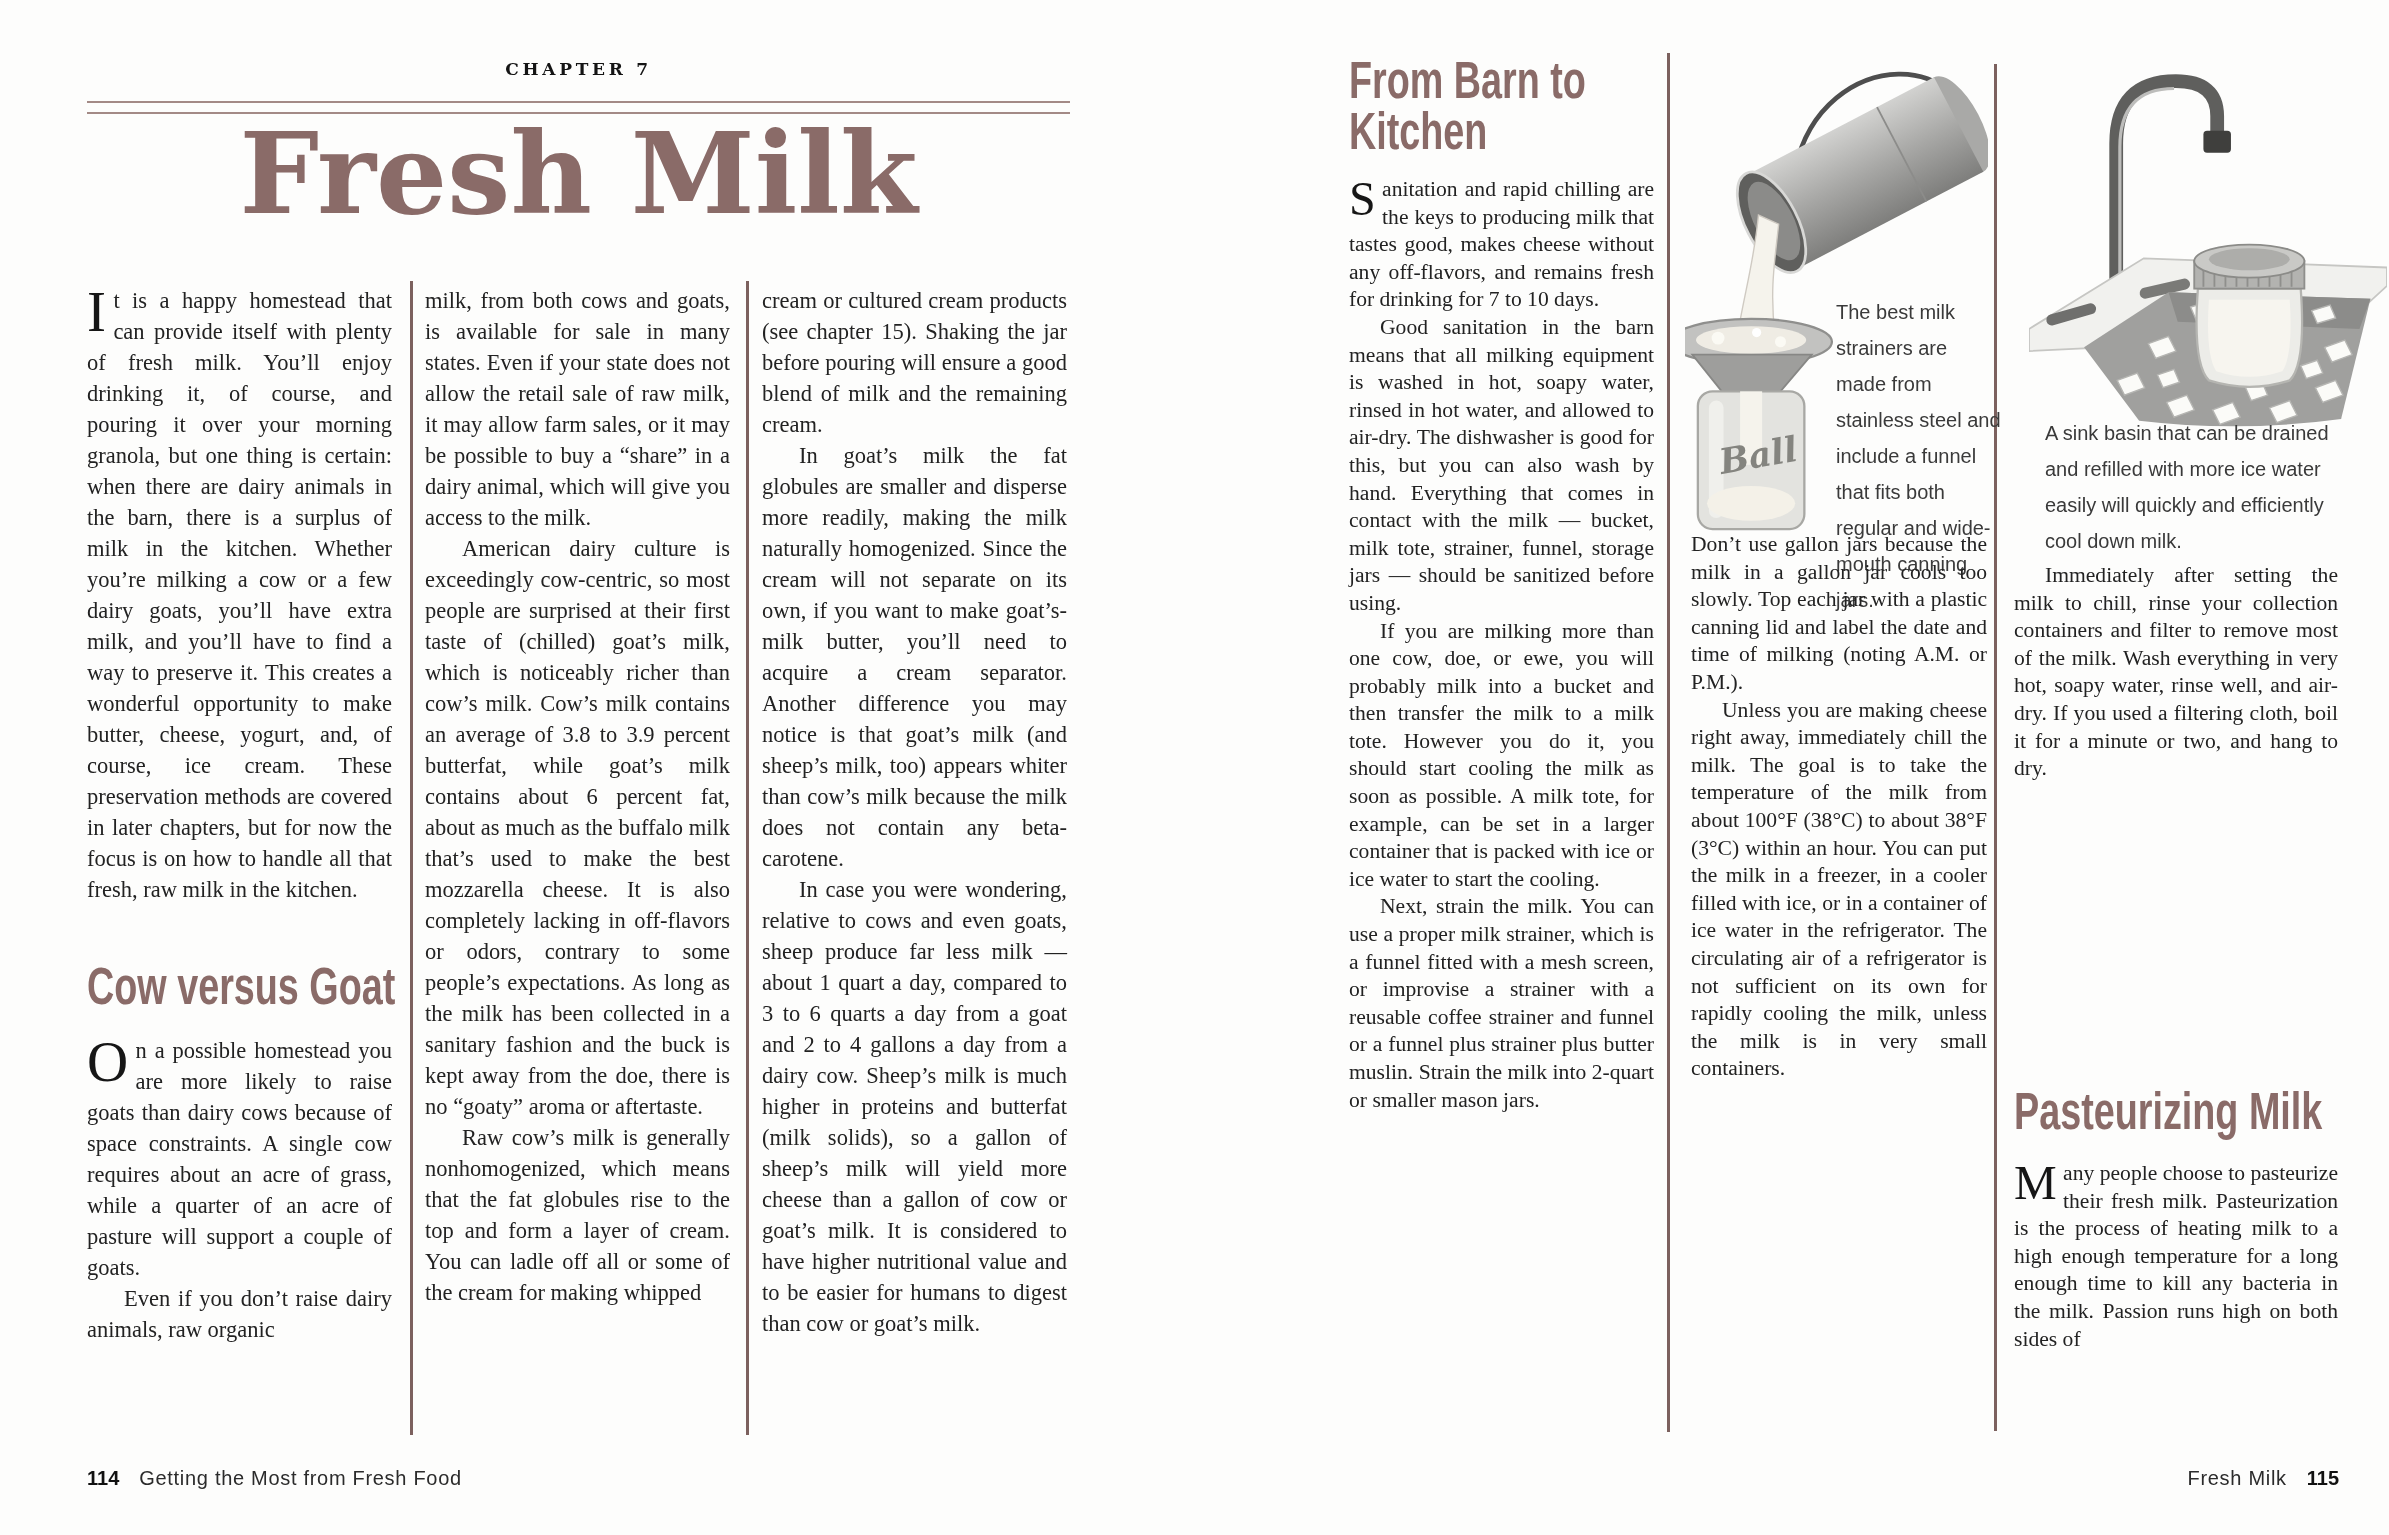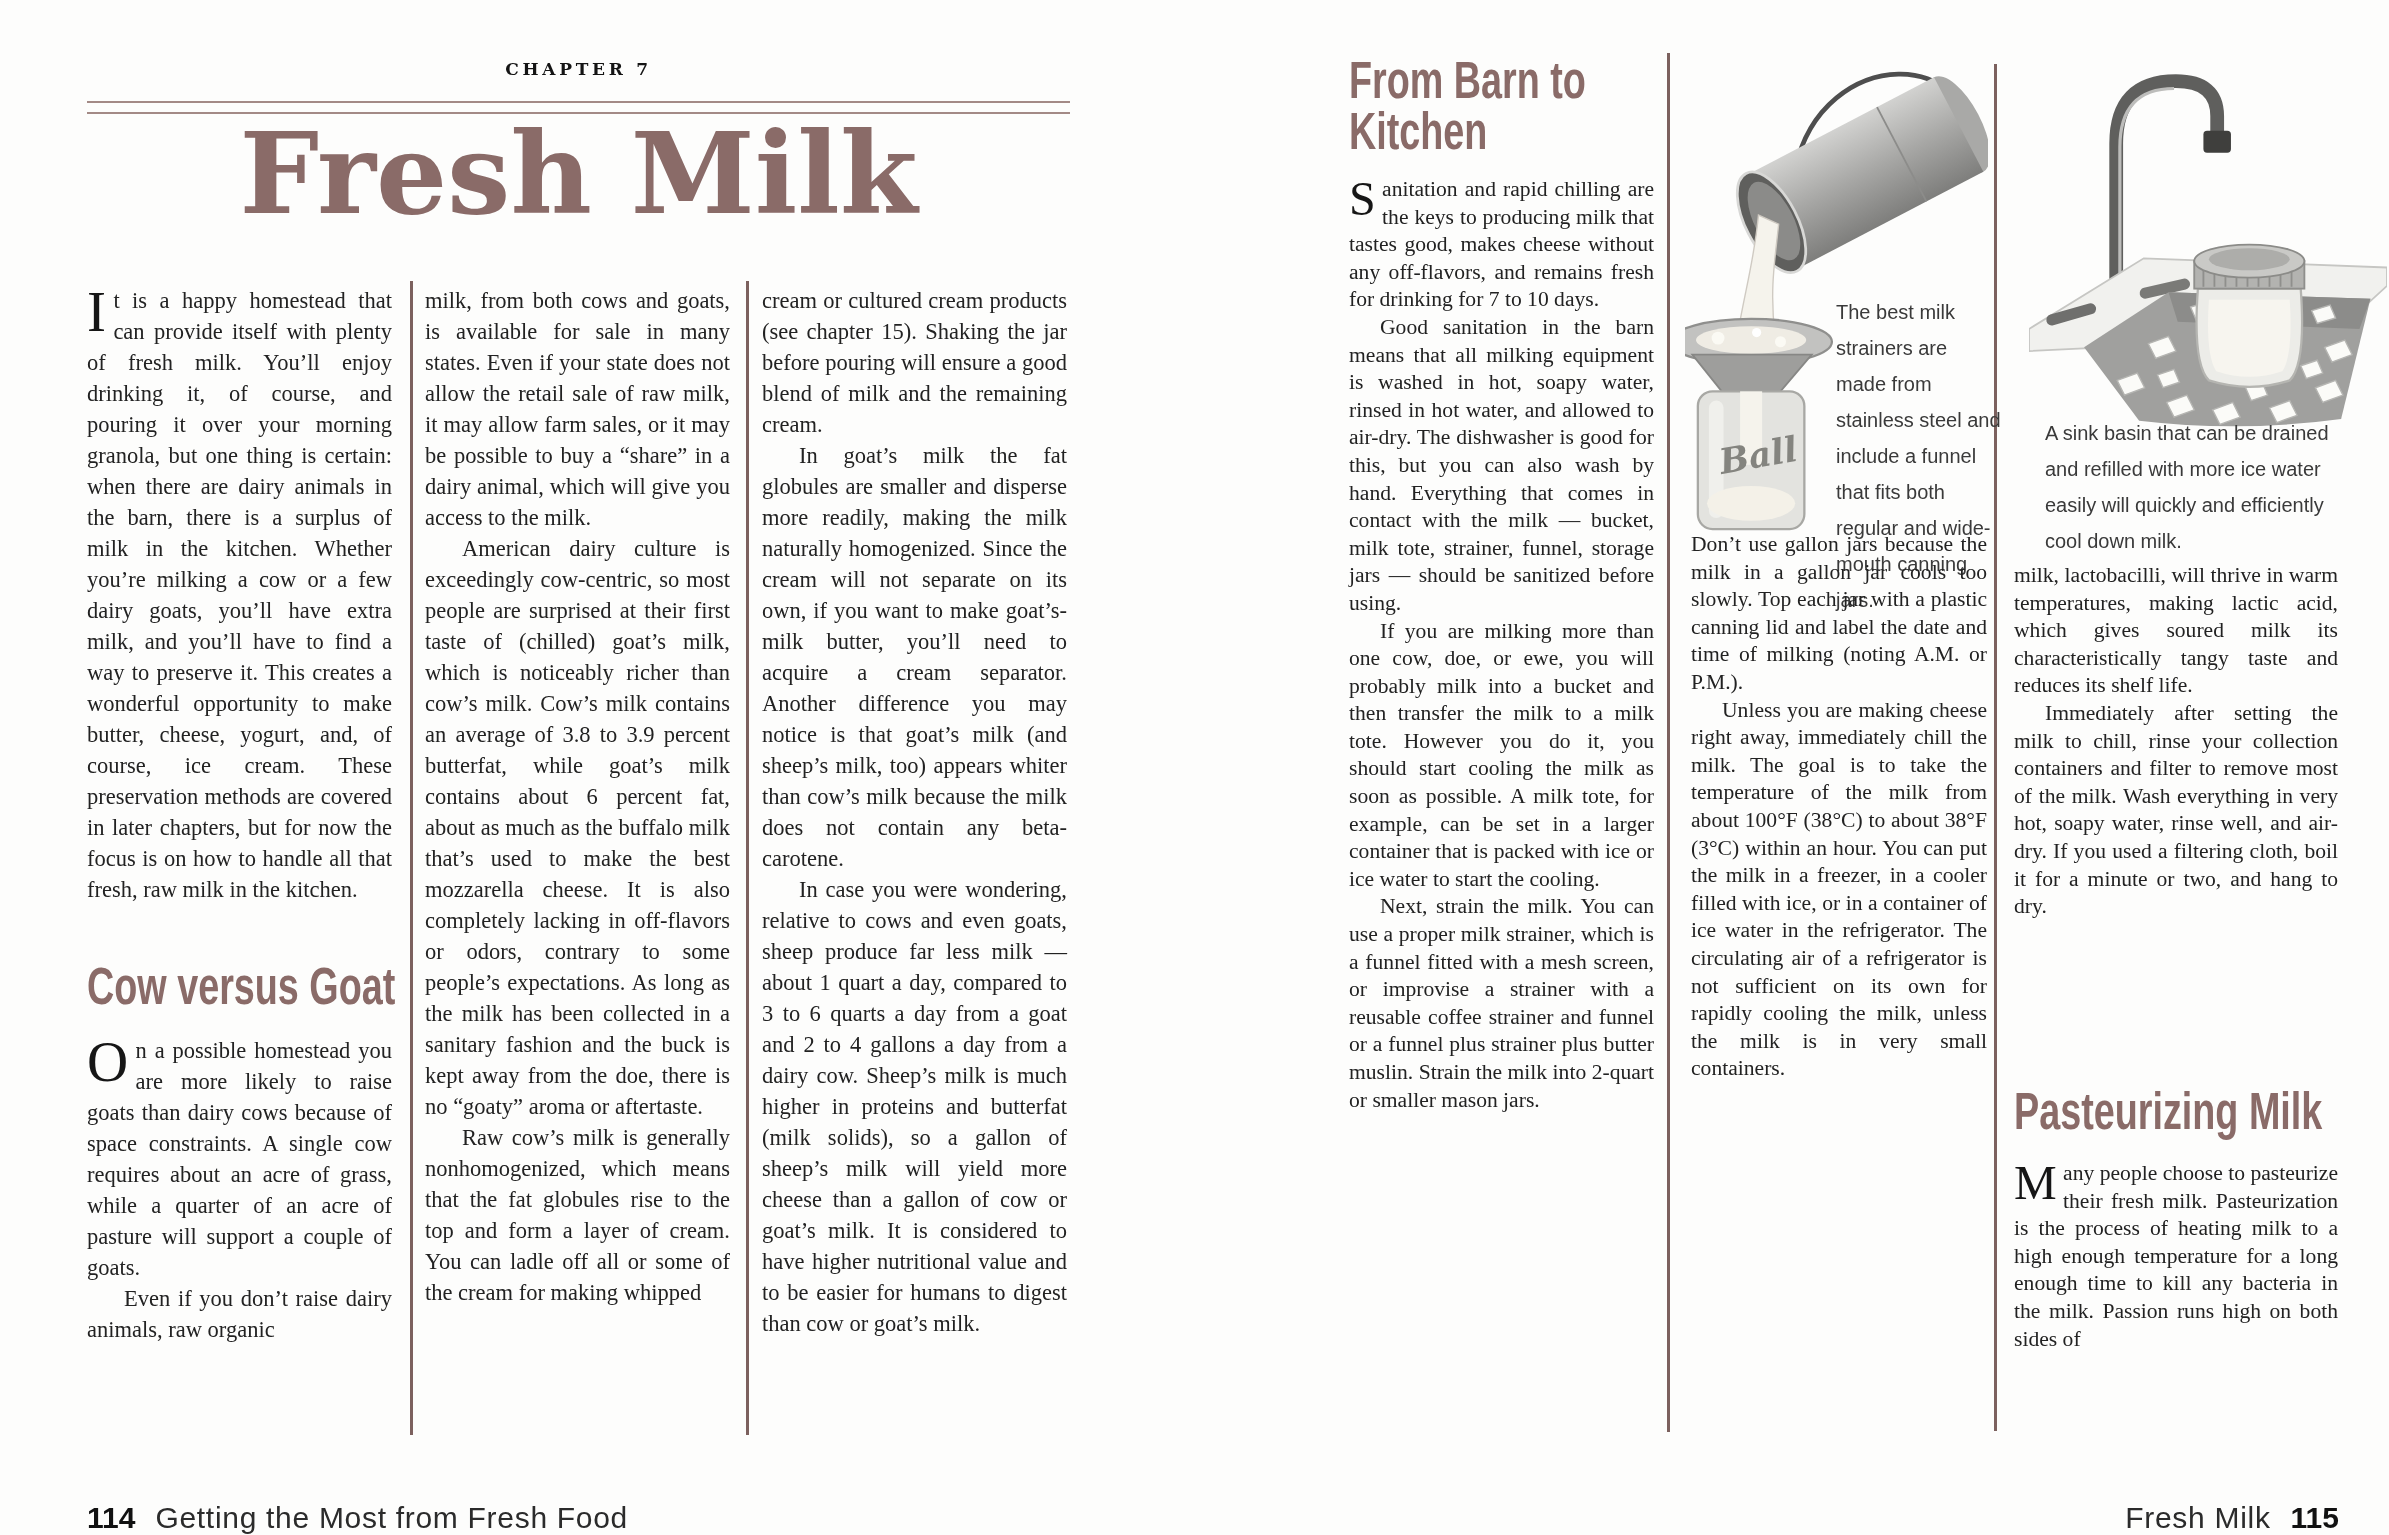--- a/index.html
+++ b/index.html
@@ -43,21 +43,21 @@
   
   .vrule{position:absolute;width:2.8px;background:#7c615e;}
   
   .caption{
     position:absolute;font-family:"Liberation Sans",sans-serif;
     color:#3a3a3a;font-size:20px;line-height:36px;text-align:left;
   }
   
   .footer{
     position:absolute;top:1467px;font-family:"Liberation Sans",sans-serif;
-    font-size:30px;color:#2b2b2b;letter-spacing:0.7px;margin-top:34px;
+    font-size:20px;color:#2b2b2b;letter-spacing:0.7px;
   }
   .footer .pagenum{font-weight:bold;color:#111;letter-spacing:0;}
   .footer-left{left:87px;}
   .footer-right{left:1976px;width:363px;text-align:right;}
   .footer .gap{display:inline-block;width:20px;}
   
   .illo{position:absolute;}
 </style>
 </head>
 <body>
@@ -211,21 +211,20 @@
       </g>
     </svg>
     <div class="caption" style="left:2033px;top:415px;width:317px;margin-left:12px;">A sink basin that can be drained and refilled with more ice water easily will quickly and efficiently cool down milk.</div>
 
     <div class="col right-body" style="left:1691px;top:531px;width:296px;">
       <p>Don’t use gallon jars because the milk in a gallon jar cools too slowly. Top each jar with a plastic canning lid and label the date and time of milking (noting A.M. or P.M.).</p>
       <p class="indent">Unless you are making cheese right away, immediately chill the milk. The goal is to take the temperature of the milk from about 100°F (38°C) to about 38°F (3°C) within an hour. You can put the milk in a freezer, in a cooler filled with ice, or in a container of ice water in the refrigerator. The circulating air of a refrigerator is not sufficient on its own for rapidly cooling the milk, unless the milk is in very small containers.</p>
     </div>
 
     <div class="col right-body" style="left:2014px;top:562px;width:324px;">
-      <p>milk, lactobacilli, will thrive in warm temperatures, making lactic acid, which gives soured milk its characteristically tangy taste and reduces its shelf life.</p>
       <p class="indent">Immediately after setting the milk to chill, rinse your collection containers and filter to remove most of the milk. Wash everything in very hot, soapy water, rinse well, and air-dry. If you used a filtering cloth, boil it for a minute or two, and hang to dry.</p>
     </div>
     <h2 class="section-heading" style="left:2014px;top:1086px;"><span class="cond">Pasteurizing Milk</span></h2>
     <div class="col right-body" style="left:2014px;top:1160px;width:324px;">
       <p><span class="dc">M</span><span>any people choose to pasteurize their fresh milk. Pasteurization is the process of heating milk to a high enough temperature for a long enough time to kill any bacteria in the milk. Passion runs high on both sides of</span></p>
     </div>
 
     <div class="footer footer-right">
       <span>Fresh Milk</span><span class="gap"></span><span class="pagenum">115</span>
     </div>

